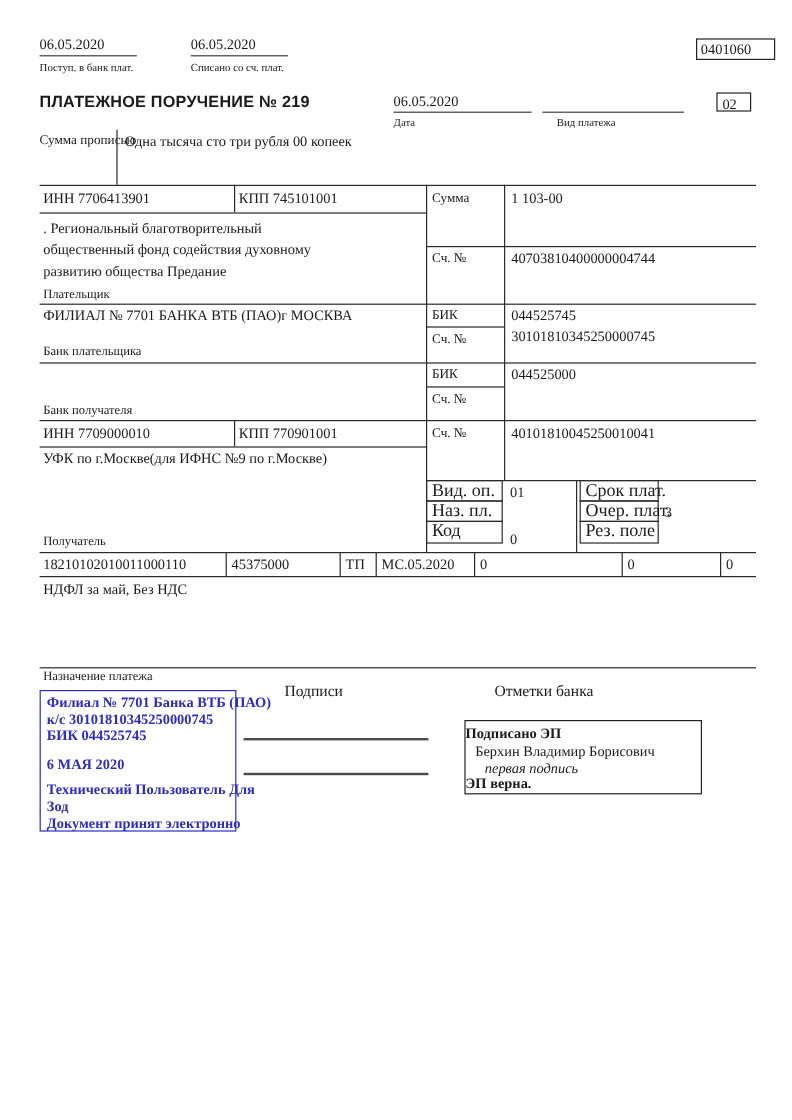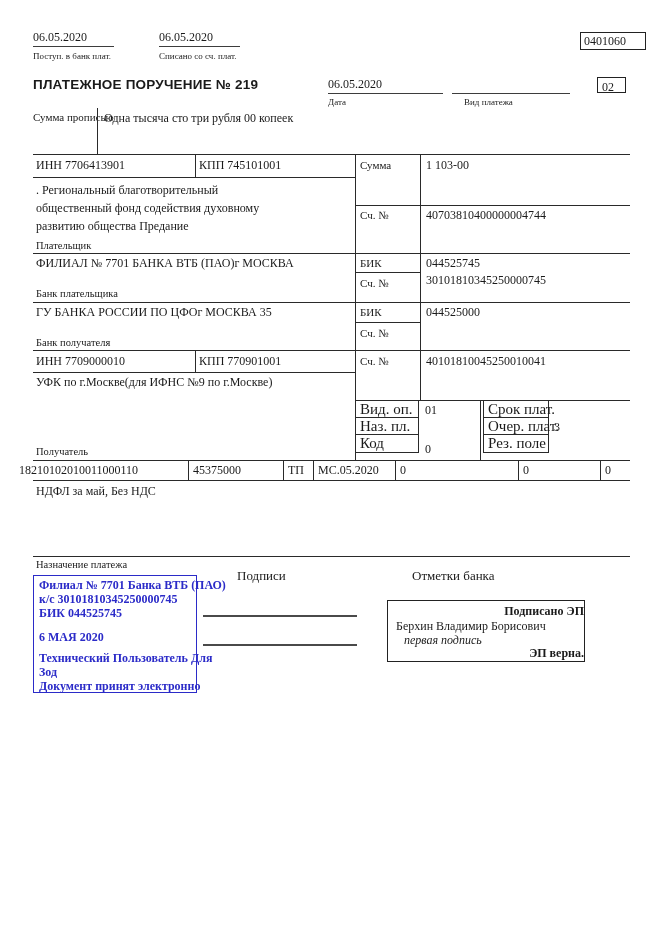--- a/index.html
+++ b/index.html
@@ -20,21 +20,21 @@
          font-weight:bold;font-size:13.5px;white-space:nowrap;letter-spacing:.2px;}
   .stamp{position:absolute;left:33px;top:575px;width:164px;height:118px;
          border:1.6px solid #2b2bc8;box-sizing:border-box;}
   .stamp .sl{position:absolute;left:5px;font-size:12px;line-height:13px;font-weight:bold;
              color:#2b2bc8;white-space:nowrap;}
   .esign{position:absolute;left:387px;top:600px;width:198px;height:62px;
          border:1.4px solid #222;box-sizing:border-box;}
   .esign .et{position:absolute;font-size:12px;line-height:13px;white-space:nowrap;}
   .b{font-weight:bold;}
   .i{font-style:italic;}
-  .ctr{text-align:right;width:100%;left:0;}
+  .ctr{text-align:left;width:100%;left:0;}
 </style>
 </head>
 <body>
 
 <div class="page">
 
   <div class="t" style="left:33px;top:30px;">06.05.2020</div>
   <div class="u" style="left:33px;top:46px;width:81px;"></div>
   <div class="cap" style="left:33px;top:51px;">Поступ. в банк плат.</div>
 
@@ -99,21 +99,20 @@
   <div class="lab" style="left:360px;top:209px;">Сч. №</div>
   <div class="t" style="left:426px;top:208px;">40703810400000004744</div>
 
   <div class="t" style="left:36px;top:256px;">ФИЛИАЛ № 7701 БАНКА ВТБ (ПАО)г МОСКВА</div>
   <div class="lab" style="left:360px;top:257px;">БИК</div>
   <div class="t" style="left:426px;top:256px;">044525745</div>
   <div class="lab" style="left:360px;top:277px;">Сч. №</div>
   <div class="t" style="left:426px;top:273px;">30101810345250000745</div>
   <div class="sec" style="left:36px;top:288px;">Банк плательщика</div>
 
-  <div class="t" style="left:36px;top:305px;">ГУ БАНКА РОССИИ ПО ЦФОг МОСКВА 35</div>
   <div class="lab" style="left:360px;top:306px;">БИК</div>
   <div class="t" style="left:426px;top:305px;">044525000</div>
   <div class="lab" style="left:360px;top:327px;">Сч. №</div>
   <div class="sec" style="left:36px;top:337px;">Банк получателя</div>
 
   <div class="t" style="left:36px;top:354px;">ИНН 7709000010</div>
   <div class="t" style="left:199px;top:354px;">КПП 770901001</div>
   <div class="lab" style="left:360px;top:355px;">Сч. №</div>
   <div class="t" style="left:426px;top:354px;">40101810045250010041</div>
   <div class="t" style="left:36px;top:375px;">УФК по г.Москве(для ИФНС №9 по г.Москве)</div>
@@ -123,21 +122,21 @@
   <div class="lbox" style="left:355px;top:417px;width:64px;height:18px;">Наз. пл.</div>
   <div class="lbox" style="left:355px;top:434px;width:64px;height:19px;">Код</div>
   <div class="lbox" style="left:483px;top:400px;width:66px;height:18px;">Срок плат.</div>
   <div class="lbox" style="left:483px;top:417px;width:66px;height:18px;">Очер. плат.</div>
   <div class="lbox" style="left:483px;top:434px;width:66px;height:19px;">Рез. поле</div>
 
   <div class="t" style="left:425px;top:403px;">01</div>
   <div class="t" style="left:554px;top:420px;">3</div>
   <div class="t" style="left:425px;top:442px;">0</div>
 
-  <div class="t" style="left:19px;top:463px;">18210102010011000110</div>
+  <div class="t" style="left:36px;top:463px;">18210102010011000110</div>
   <div class="t" style="left:193px;top:463px;">45375000</div>
   <div class="t" style="left:288px;top:463px;">ТП</div>
   <div class="t" style="left:318px;top:463px;">МС.05.2020</div>
   <div class="t" style="left:400px;top:463px;">0</div>
   <div class="t" style="left:523px;top:463px;">0</div>
   <div class="t" style="left:605px;top:463px;">0</div>
 
   <div class="t" style="left:36px;top:484px;">НДФЛ за май, Без НДС</div>
   <div class="sec" style="left:36px;top:559px;">Назначение платежа</div>
 

